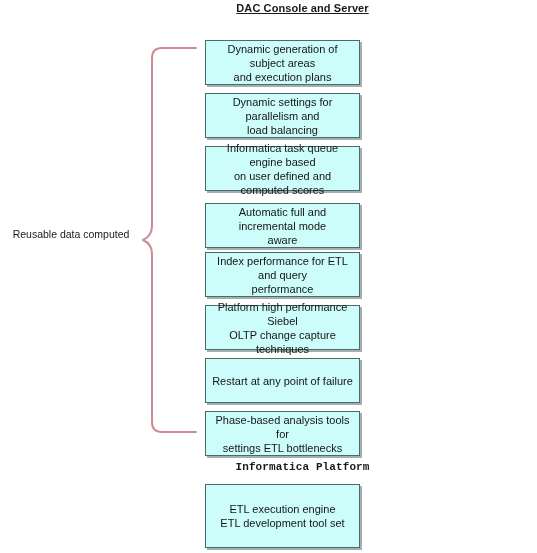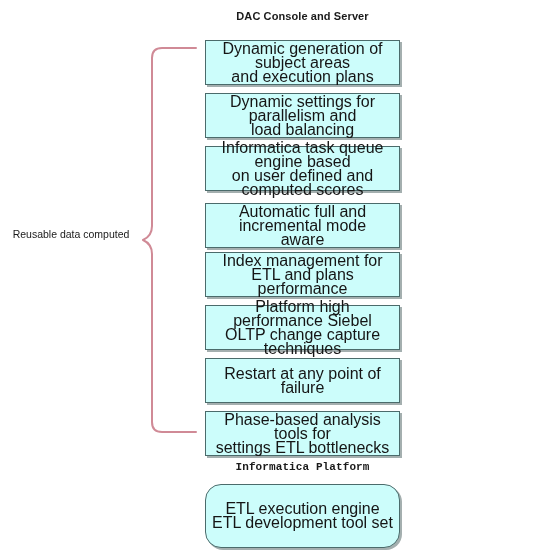--- a/index.html
+++ b/index.html
@@ -28,21 +28,21 @@
     position: absolute;
     left: 205px;
     width: 195px;
     text-align: center;
     font-size: 11px;
     font-weight: bold;
     color: #1a1a1a;
     letter-spacing: 0.1px;
     line-height: 13px;
   }
-  #title-dac { top: 10px; }
+  #title-dac { top: 2px; text-decoration: underline; }
   #title-informatica { top: 461px; font-family: Liberation Mono, monospace; }
 
   
   #brace-label {
     position: absolute;
     left: 6px;
     top: 228px;
     width: 130px;
     text-align: center;
     font-size: 10.5px;
@@ -58,39 +58,39 @@
     top: 46px;
     width: 62px;
     height: 388px;
   }
   #brace-wrap svg { display: block; }
 
   
   .node-box {
     position: absolute;
     left: 205px;
-    width: 195px;
+    width: 155px;
     box-sizing: border-box;
     background: #ccfdfb;
     border: 1px solid #4b6b6b;
     box-shadow: 2px 2px 0 0 rgba(90, 110, 110, 0.55);
     display: flex;
     align-items: center;
     justify-content: center;
     text-align: center;
-    font-size: 16px;
+    font-size: 11px;
     color: #151515;
     line-height: 14px;
     padding: 2px 6px;
   }
   .node-box .txt { display: block; width: 100%; }
   .node-box .line { display: block; }
 
   .h-std { height: 45px; }
-  .h-tall { height: 64px; border-radius: 16px; }
+  .h-tall { height: 64px; }
 </style>
 </head>
 <body>
 
 <div id="diagram">
 
   <div id="title-dac" class="section-title">DAC Console and Server</div>
 
   <div id="brace-label">
     <span class="line">Reusable data computed</span>
@@ -125,21 +125,21 @@
 
   <div class="node-box h-std" style="top:203px">
     <span class="txt">
       <span class="line">Automatic full and incremental mode</span>
       <span class="line">aware</span>
     </span>
   </div>
 
   <div class="node-box h-std" style="top:252px">
     <span class="txt">
-      <span class="line">Index management for ETL and plans</span>
+      <span class="line">Index performance for ETL and query</span>
       <span class="line">performance</span>
     </span>
   </div>
 
   <div class="node-box h-std" style="top:305px">
     <span class="txt">
       <span class="line">Platform high performance Siebel</span>
       <span class="line">OLTP change capture techniques</span>
     </span>
   </div>

